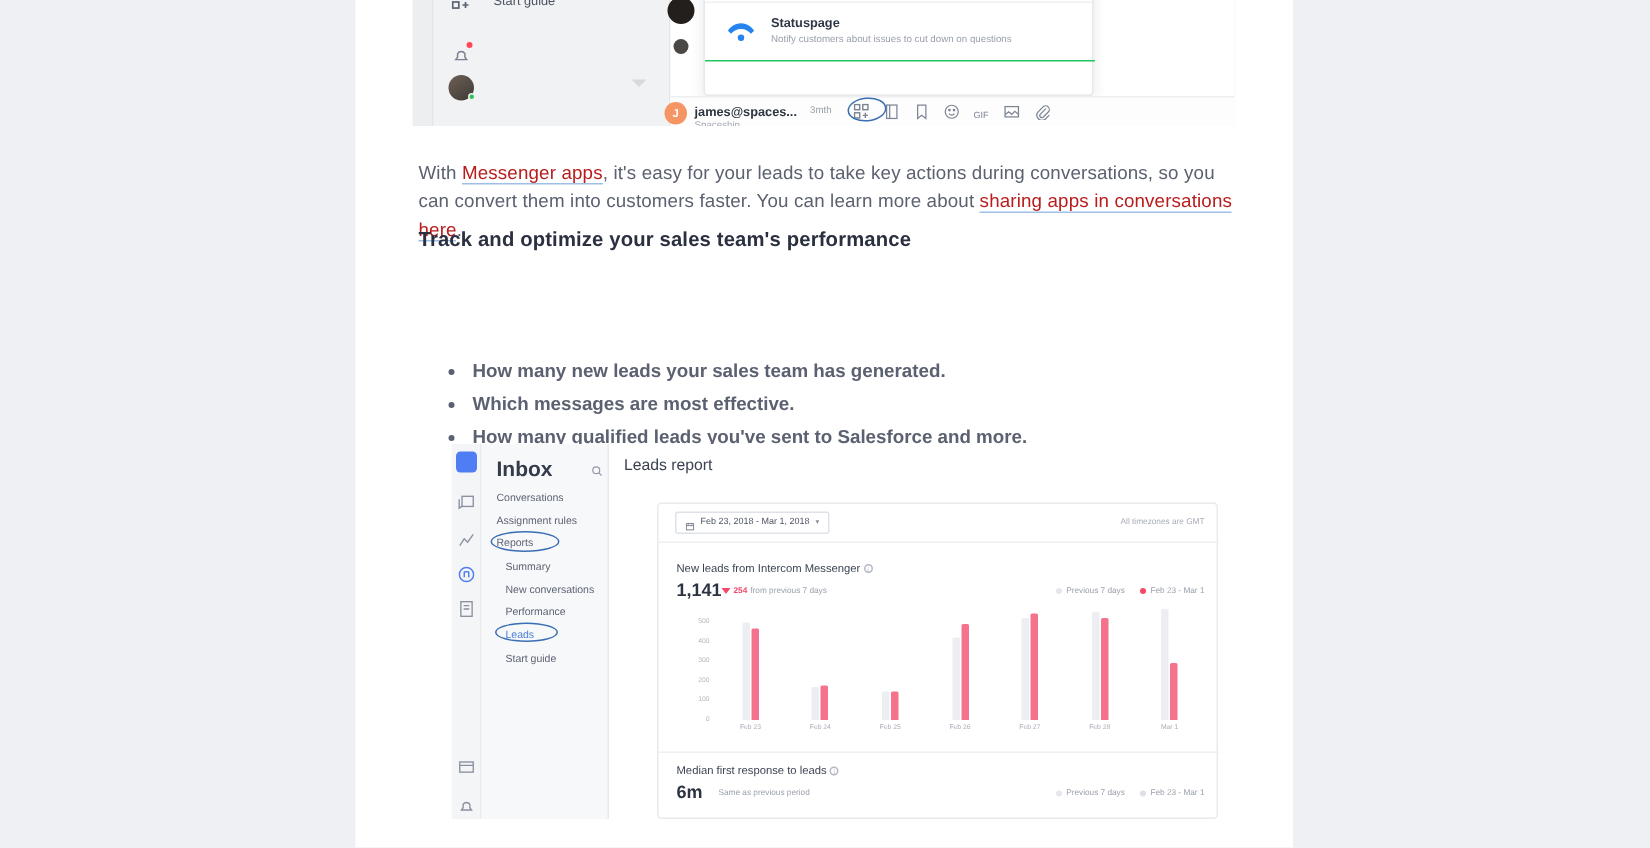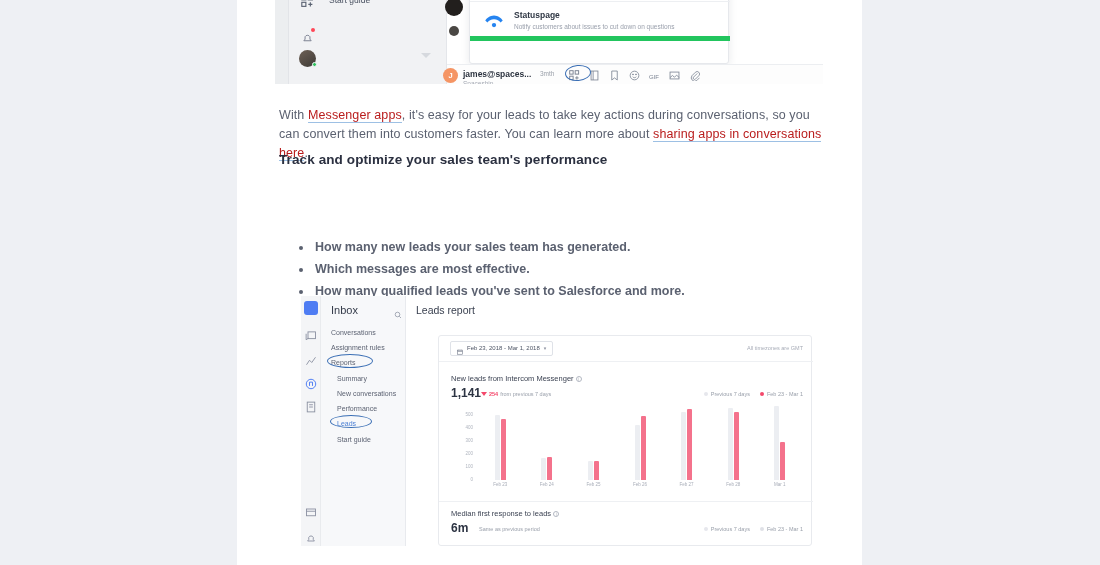--- a/index.html
+++ b/index.html
@@ -85,21 +85,21 @@
     width: 260px; height: 78px;
     background: #ffffff;
     border: 1px solid #e6e8ec;
     border-radius: 3px;
     box-shadow: 0 2px 9px rgba(30,40,60,.10);
   }
   .mt-app-row {
     position: absolute; left: 0; top: 14px;
     width: 260px; height: 40px;
     border-top: 1px solid #edeff2;
-    border-bottom: 5px solid #22c55e;
+    border-bottom: 1px solid #22c55e;
   }
   .mt-app-icon {
     position: absolute; left: 14px; top: 11px;
     width: 20px; height: 16px;
   }
   .mt-app-title {
     position: absolute; left: 44px; top: 8px;
     font-size: 8.5px; color: #2f3744; font-weight: 600;
   }
   .mt-app-sub {
@@ -217,21 +217,21 @@
   .rp-rail-icon.i6 { top: 234px; }
 
   .rp-nav {
     position: absolute; left: 20px; top: 0;
     width: 85px; height: 250px;
     background: #f7f8fa;
     border-right: 1px solid #e8eaee;
   }
   .rp-nav-title {
     position: absolute; left: 10px; top: 8px;
-    font-size: 11px; color: #343b4a; font-weight: 400;
+    font-size: 14px; color: #343b4a; font-weight: 700;
   }
   .rp-search-icon {
     position: absolute; left: 73px; top: 9px;
     width: 8px; height: 8px; color: #9298a6;
   }
   .rp-nav-item {
     position: absolute; left: 10px;
     font-size: 7px; color: #5d6373;
     white-space: nowrap;
   }

